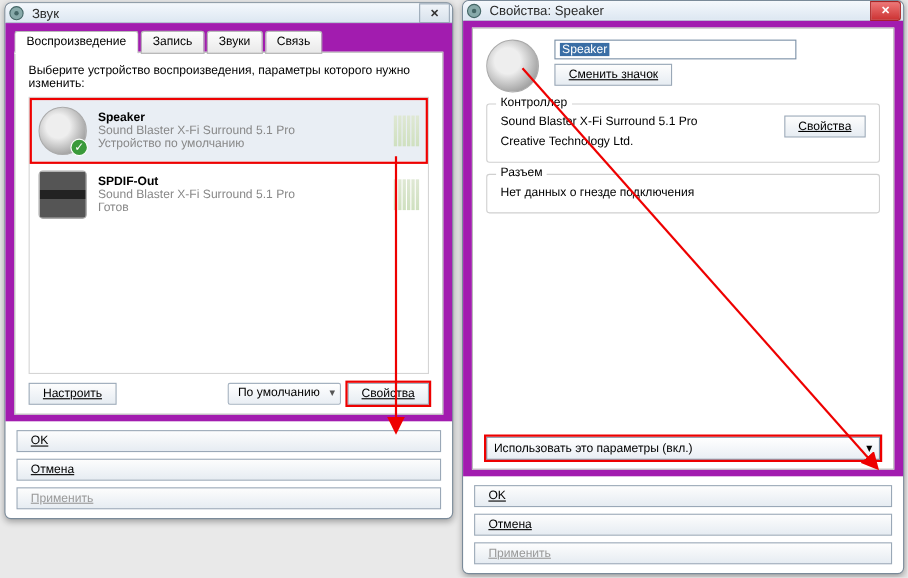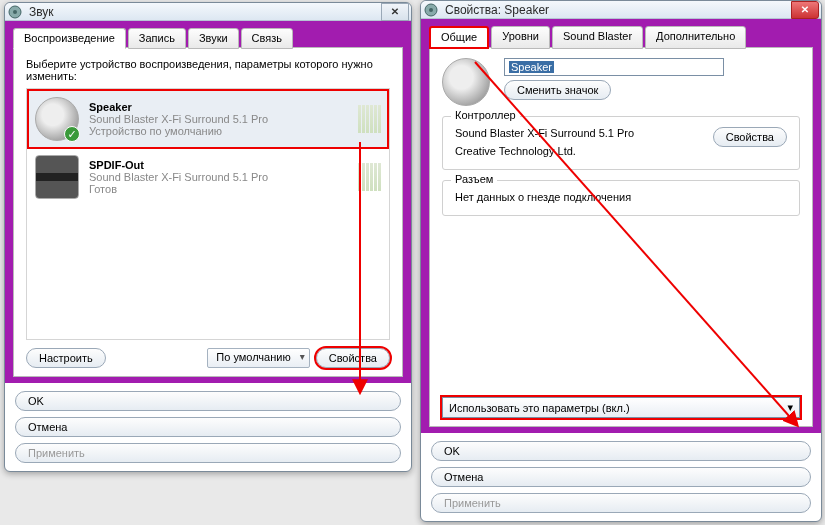--- a/index.html
+++ b/index.html
@@ -136,23 +136,24 @@
   }
   .row-buttons {
     margin-top: auto;
     display: flex;
     gap: 6px;
     padding-top: 8px;
   }
   .btn {
     padding: 3px 12px;
     border: 1px solid #9aa8b7;
-    border-radius: 10px;
+    border-radius: 0;
     background: linear-gradient(#fdfdfd,#e6ecf2);
     cursor: pointer;
+    text-decoration: underline;
   }
   .btn[disabled] { color: #999; }
   .spacer { flex: 1; }
   .select {
     border: 1px solid #a5b2c0;
     background: linear-gradient(#fff,#e9eef4);
     padding: 2px 18px 2px 8px;
     border-radius: 2px;
     position: relative;
   }
@@ -303,26 +304,20 @@
         </svg>
     </span>
     <span class="title">Свойства: Speaker</span>
     <div class="winbtn-group">
       <span class="winbtn close">
           <span>✕</span>
         </span>
     </div>
   </div>
   <div class="client">
-    <div class="tabs">
-      <div class="tab active highlight-border"><span>Общие</span></div>
-      <div class="tab"><span>Уровни</span></div>
-      <div class="tab"><span>Sound Blaster</span></div>
-      <div class="tab"><span>Дополнительно</span></div>
-    </div>
     <div class="tabpane">
       <div class="proprow">
         <div class="bigicon"></div>
         <div>
           <div class="name-input"><span class="sel">Speaker</span></div>
           <div style="height:8px"></div>
           <span class="btn"><span>Сменить значок</span></span>
         </div>
       </div>
 

